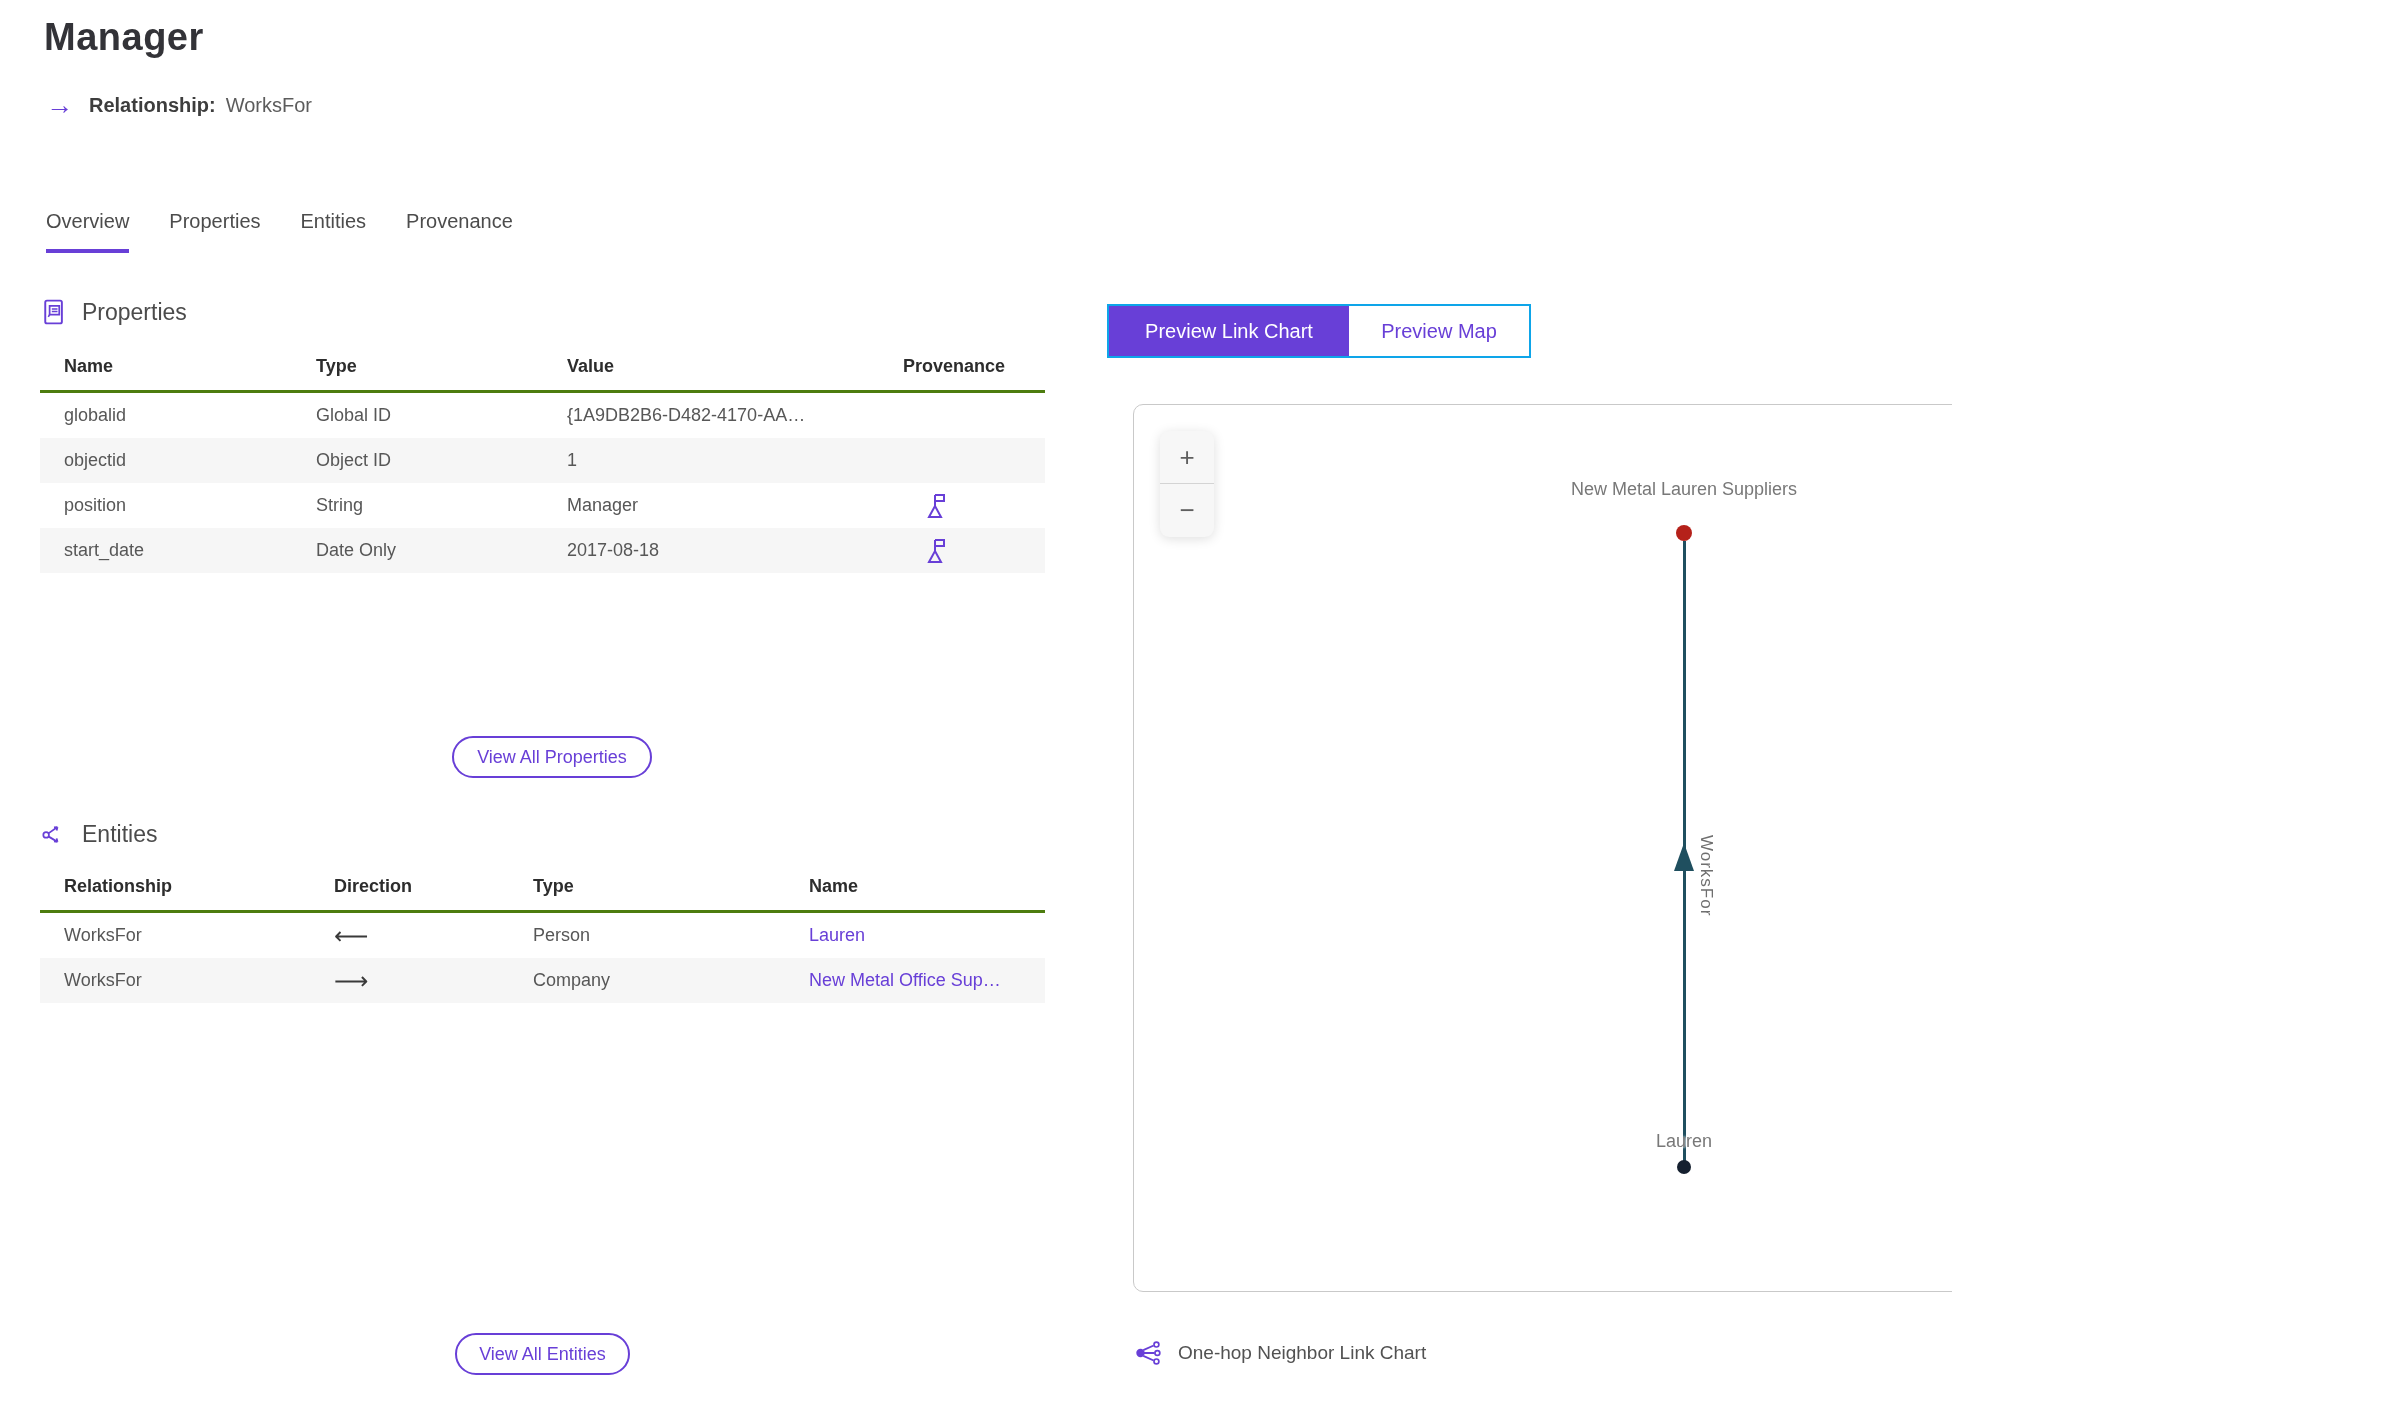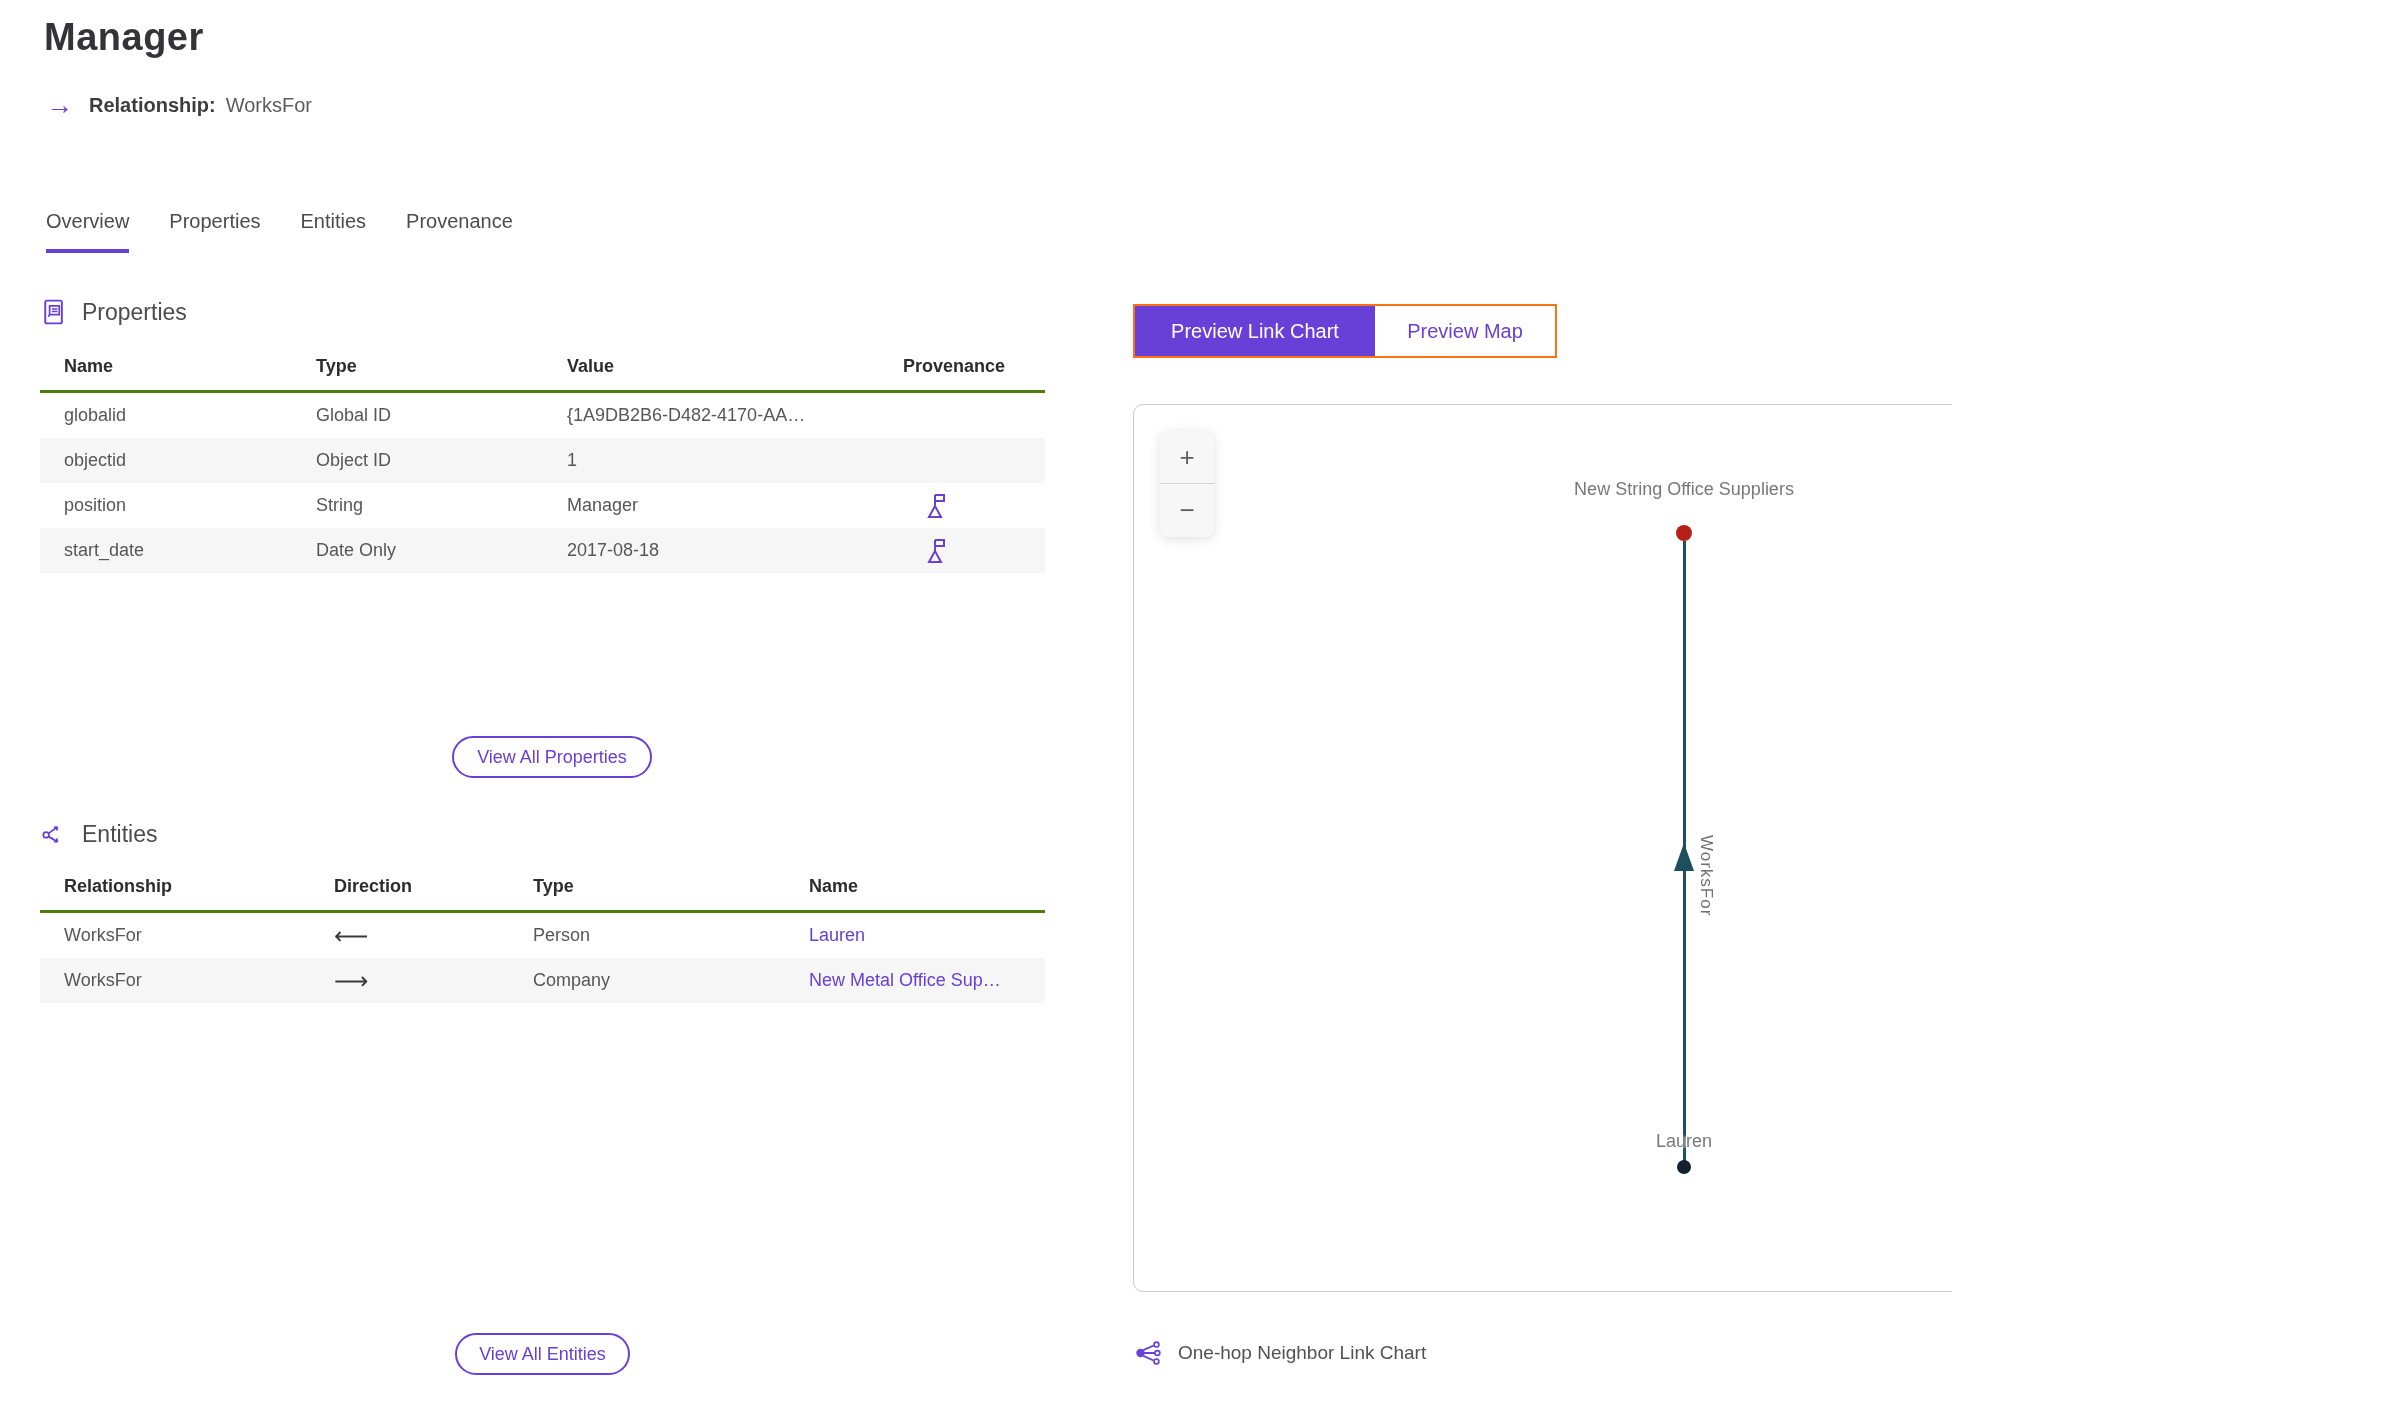--- a/index.html
+++ b/index.html
@@ -42,21 +42,21 @@
   .cell.dir { font-size:24px; color:#3a3a3a; }
   .cell a.link { color:#683FD7; text-decoration:none; cursor:pointer; }
   .flag-icon { width:24px; height:28px; margin-left:22px; display:block; cursor:pointer; }
 
   
   .pill { position:absolute; height:42px; border:2px solid #683FD7; border-radius:22px; background:#fff;
           color:#683FD7; font-size:18px; display:flex; align-items:center; justify-content:center;
           font-family:"Liberation Sans", sans-serif; cursor:pointer; }
 
   
-  .seg { position:absolute; left:1133px; top:304px; display:flex; border:2px solid #f97316; height:54px;align-items:flex-end; }
+  .seg { position:absolute; left:1107px; top:304px; display:flex; border:2px solid #0ea5e9; height:54px;align-items:flex-end; }
   .seg button { border:none; font-size:20px; height:100%; cursor:pointer; font-family:"Liberation Sans", sans-serif; }
   .seg .on  { background:#683FD7; color:#fff; width:240px; }
   .seg .off { background:#fff; color:#683FD7; width:180px; }
 
   
   .chart-box { position:absolute; left:1133px; top:404px; width:1092px; height:888px;
                border:1px solid #c9c9c9; border-radius:10px; background:#fff; }
   .zoomer { position:absolute; left:26px; top:26px; width:54px; height:106px; background:#f7f7f7;
             border-radius:9px; box-shadow:0 2px 12px rgba(0,0,0,.13); overflow:hidden; }
   .zoomer button { display:block; width:100%; height:52px; border:none; background:transparent;
@@ -209,21 +209,21 @@
     <button class="off">Preview Map</button>
   </div>
 
   <div class="chart-box">
     <div class="zoomer">
       <button>+</button>
       <div class="sep"></div>
       <button>−</button>
     </div>
 
-    <div class="node-label" style="left:550px; top:74px;">New String Office Suppliers</div>
+    <div class="node-label" style="left:550px; top:74px;">New Metal Lauren Suppliers</div>
     <div class="dot top"></div>
 
     <div class="edge-line"></div>
     <div class="edge-arrow"></div>
     <div class="edge-label">WorksFor</div>
 
     <div class="node-label" style="left:550px; top:726px;">Lauren</div>
     <div class="dot bottom"></div>
   </div>
 

